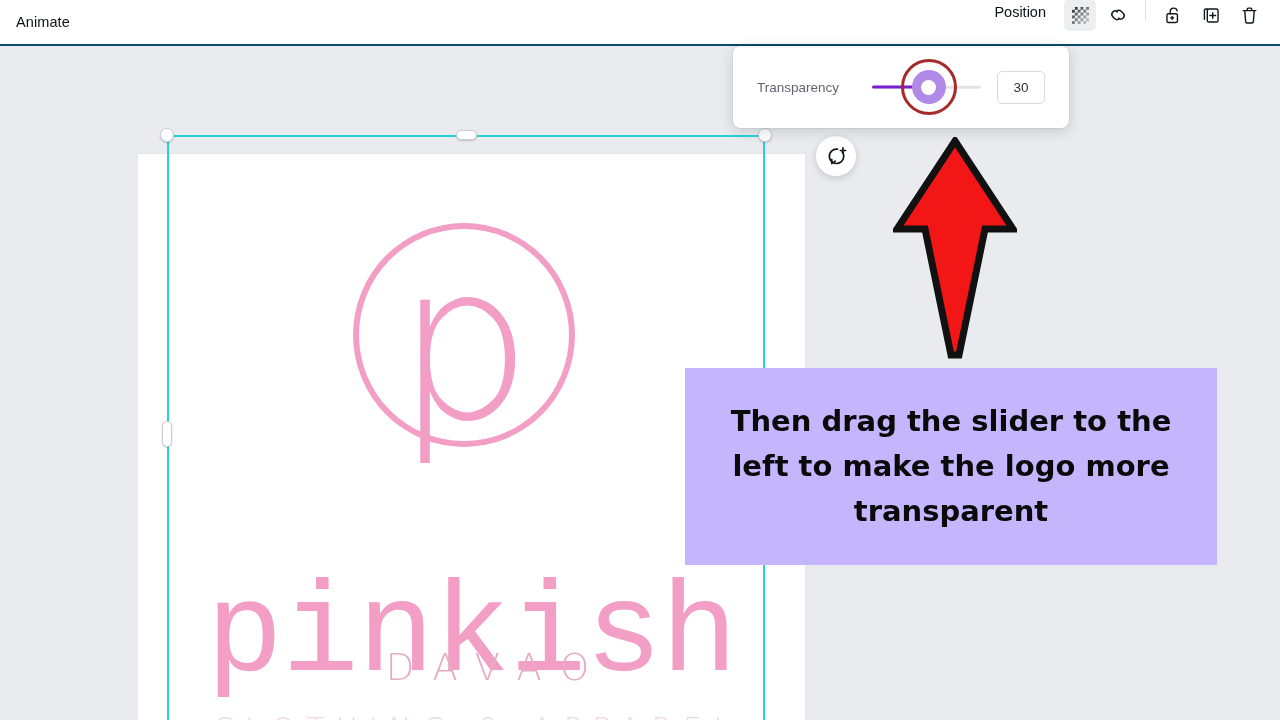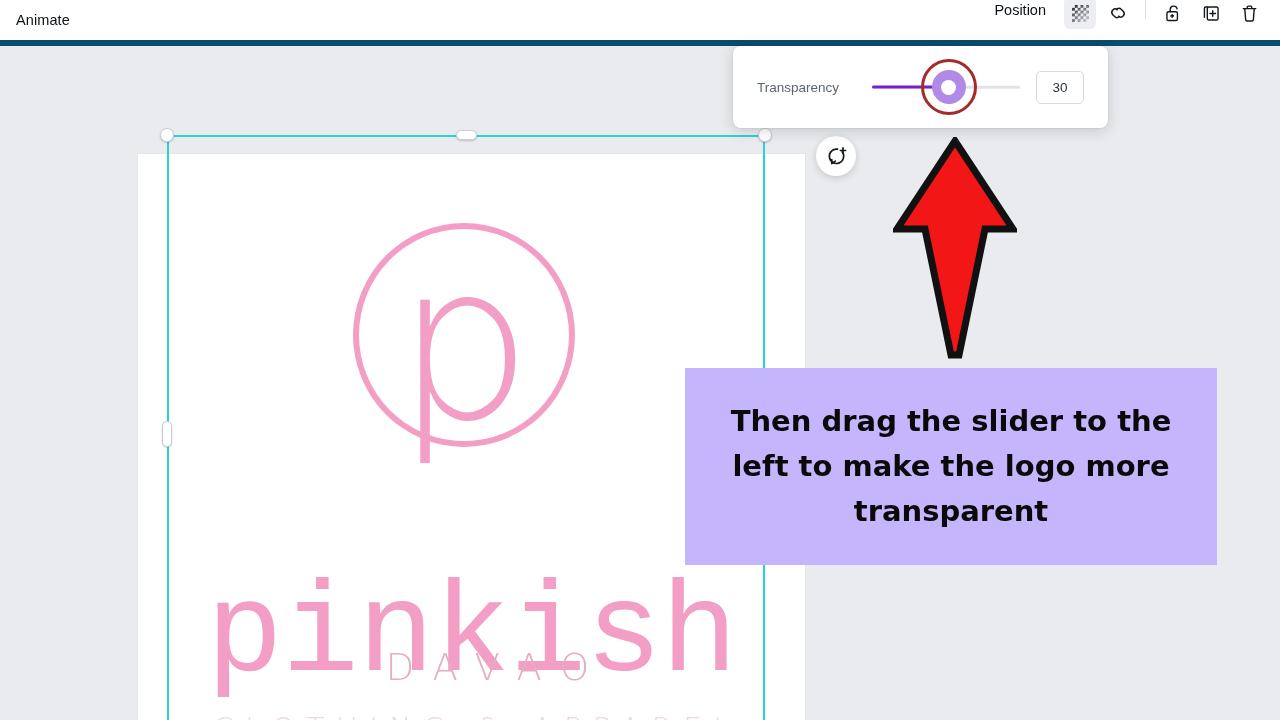--- a/index.html
+++ b/index.html
@@ -9,21 +9,21 @@
     font-family: "Liberation Sans", sans-serif;
     background: #ffffff;
   }
   #app { position: relative; width: 1280px; height: 720px; }
 
   
   .toolbar {
     position: absolute; left: 0; top: 0;
     width: 1280px; height: 46px;
     background: #ffffff;
-    border-bottom: 6px solid #0c4a6e;
+    border-bottom: 2px solid #0c4a6e;
     display: flex; align-items: center;
     z-index: 40;
   }
   .animate-btn {
     margin-left: 6px; padding: 5px 10px;
     font-size: 14.5px; color: #0d1216;
     border-radius: 5px; cursor: pointer;
     letter-spacing: .1px;
   }
   .toolbar-right {
@@ -130,21 +130,21 @@
   }
   .handle.corner { width: 14px; height: 14px; border-radius: 50%; }
   .handle.h-tl { left: 160px; top: 128px; }
   .handle.h-tr { left: 758px; top: 128px; }
   .handle.h-top { left: 456px; top: 130px; width: 21px; height: 10px; border-radius: 6px; }
   .handle.h-left { left: 162px; top: 421px; width: 10px; height: 26px; border-radius: 6px; }
 
   
   .transparency-panel {
     position: absolute; left: 733px; top: 46px;
-    width: 375px; height: 82px;
+    width: 336px; height: 82px;
     background: #ffffff;
     border-radius: 8px;
     box-shadow: 0 3px 14px rgba(18,22,28,.16), 0 0 0 1px rgba(18,22,28,.04);
     display: flex; align-items: center;
     padding: 0 24px;
     z-index: 50;
   }
   .tp-label {
     font-size: 13.5px; color: #5d656e; white-space: nowrap;
   }

